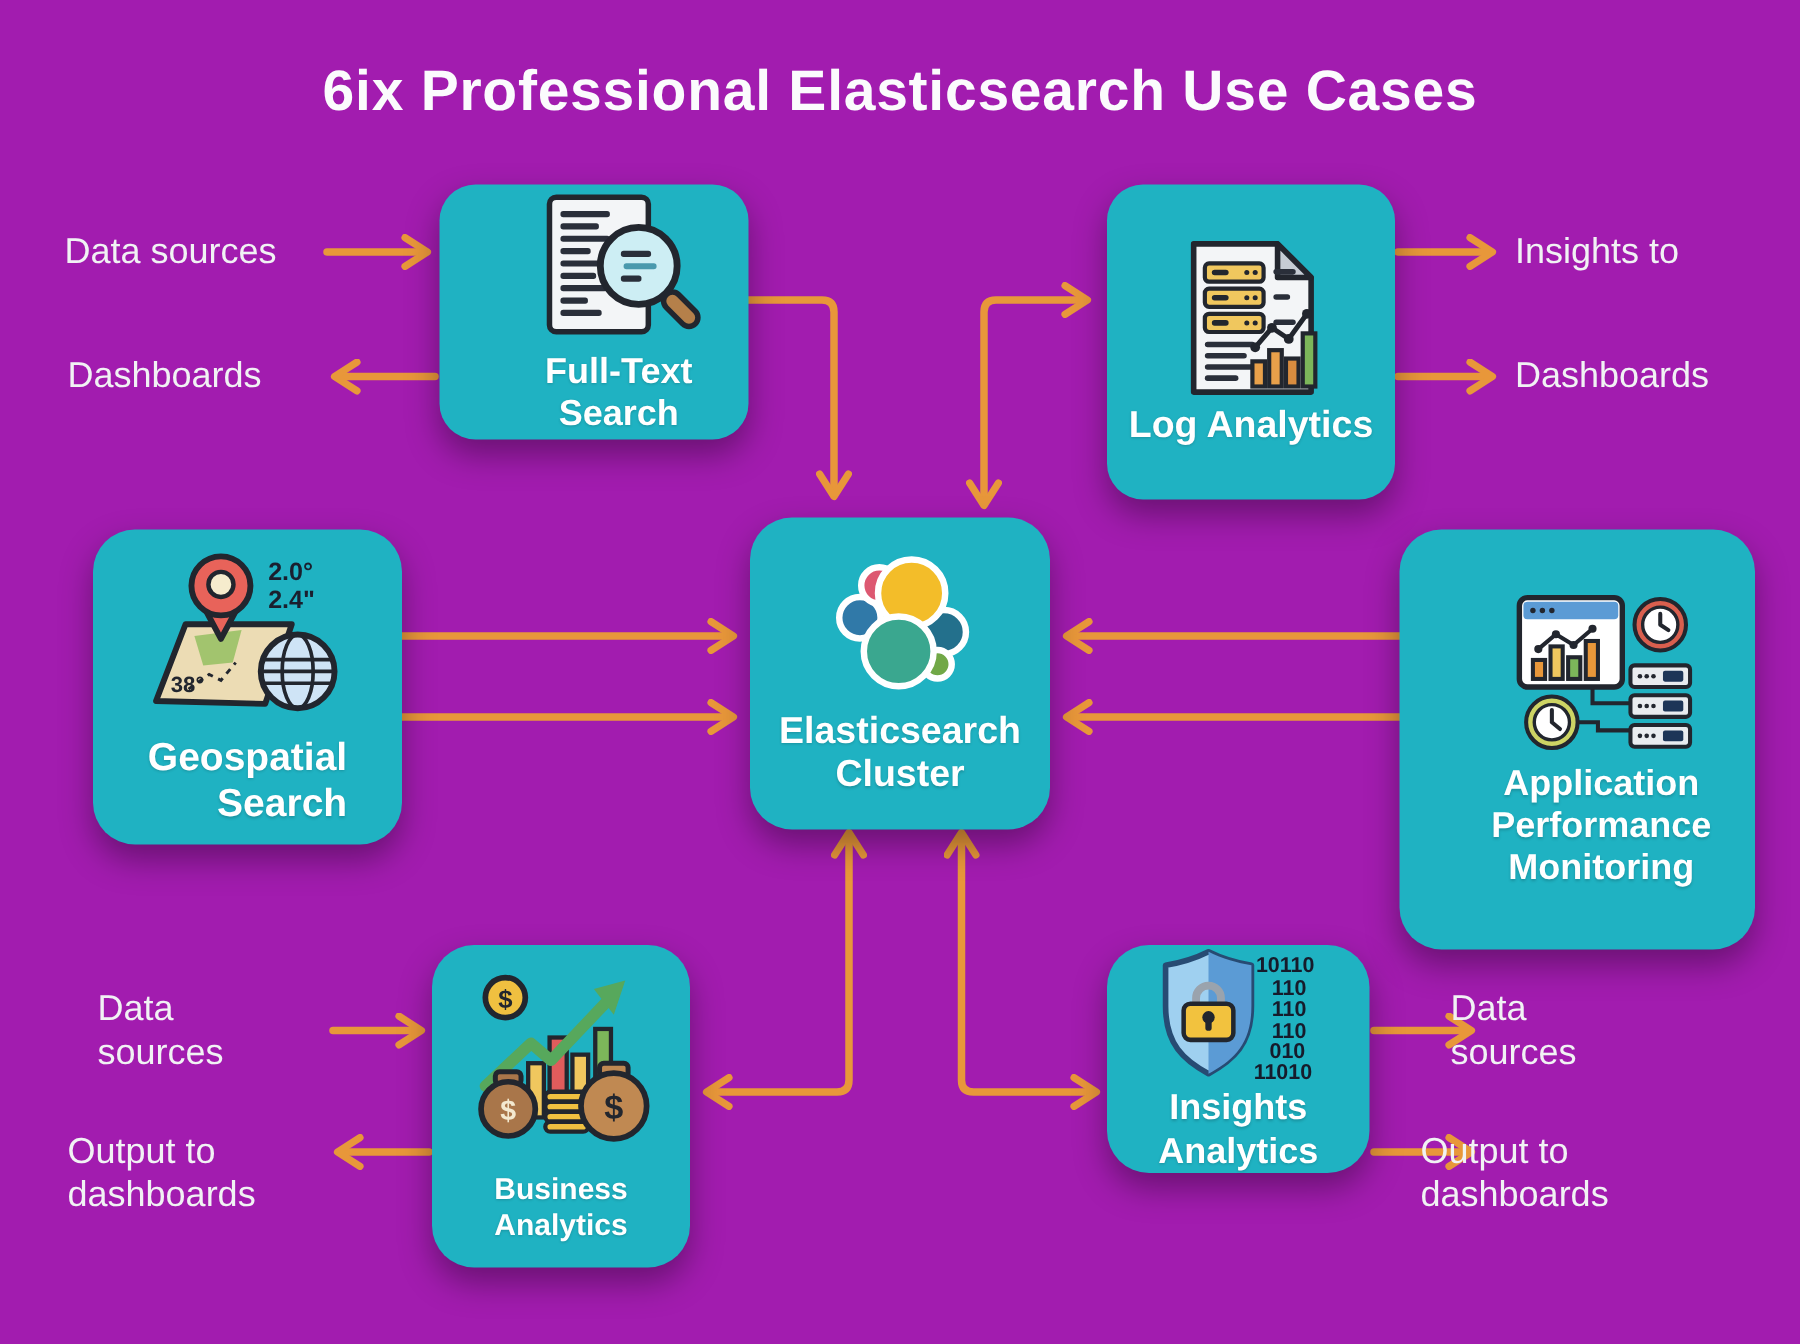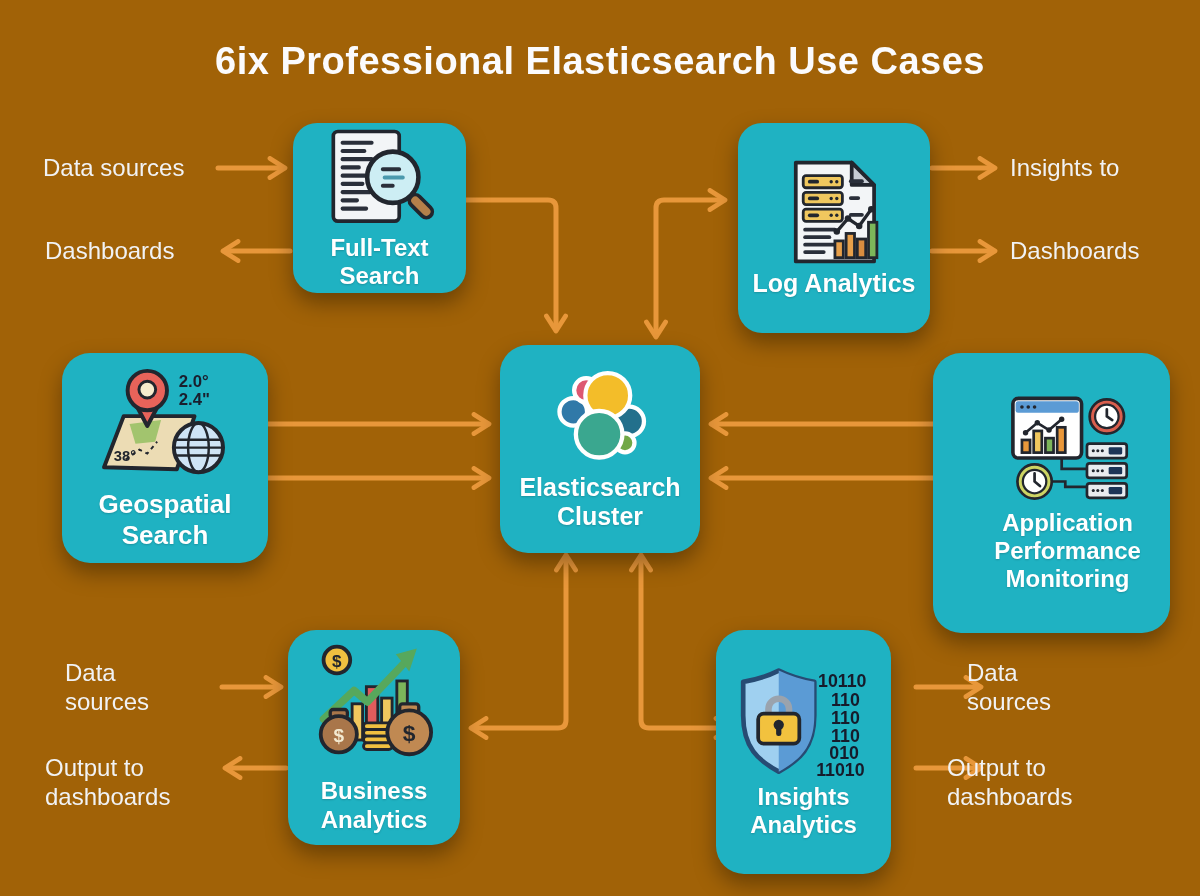--- a/index.html
+++ b/index.html
@@ -1,48 +1,48 @@
 <!DOCTYPE html>
 <html><head>
 <meta charset="utf-8">
 <style>
   html,body{margin:0;padding:0;background:#0d1124;}
   .canvas{
     position:relative;width:1200px;height:896px;overflow:hidden;
-    background:#a16207;
+    background:#a21caf;
     font-family:"Liberation Sans",sans-serif;
   }
   .title{
     position:absolute;left:0;top:40px;width:1200px;margin:0;
     text-align:center;font-size:38px;font-weight:800;letter-spacing:.5px;
     color:#fbfbfd;
   }
   .connectors{position:absolute;left:0;top:0;z-index:1;}
   .node{
     position:absolute;z-index:2;background:#1fb2c2;border-radius:28px;
     display:flex;flex-direction:column;align-items:center;justify-content:center;
     box-shadow:0 10px 22px rgba(0,0,0,.35);
   }
   .node-label{
     color:#ffffff;font-weight:700;text-align:center;line-height:1.18;
     white-space:pre-line;text-shadow:0 1px 2px rgba(0,0,0,.18);
   }
-  .box-fts{left:293px;top:123px;width:173px;height:170px;border-radius:24px;}
+  .box-fts{left:293px;top:123px;width:173px;height:170px;border-radius:24px;padding-left:33px;}
   .box-log{left:738px;top:123px;width:192px;height:210px;border-radius:24px;}
   .box-geo{left:62px;top:353px;width:206px;height:210px;}
   .box-apm{left:933px;top:353px;width:205px;height:280px;padding-left:32px;}
   .box-cluster{left:500px;top:345px;width:200px;height:208px;}
   .box-biz{left:288px;top:630px;width:172px;height:215px;}
-  .box-sec{left:716px;top:630px;width:175px;height:244px;}
+  .box-sec{left:738px;top:630px;width:175px;height:152px;}
   .box-fts .node-label{font-size:24px;}
   .box-log .node-label{font-size:25px;margin-top:2px;}
-  .box-geo .node-label{font-size:26px;margin-top:4px;}
+  .box-geo .node-label{font-size:26px;margin-top:4px;text-align:right;}
   .box-apm .node-label{font-size:24px;margin-top:4px;}
   .box-cluster .node-label{font-size:25px;margin-top:6px;}
-  .box-biz .node-label{font-size:24px;margin-top:18px;}
+  .box-biz .node-label{font-size:20px;margin-top:18px;}
   .box-sec .node-label{font-size:24px;margin-top:2px;}
   .anno{
     position:absolute;z-index:2;color:#f1f2f4;font-size:24px;font-weight:500;
     line-height:1.22;text-align:left;white-space:pre-line;
   }
   .a-ds1{left:43px;top:153px;width:180px;}
   .a-db1{left:45px;top:236px;width:180px;}
   .a-ins{left:976px;top:153px;width:180px;text-align:left;padding-left:34px;width:200px;}
   .a-db2{left:976px;top:236px;width:200px;text-align:left;padding-left:34px;}
   .a-ds2{left:65px;top:658px;width:180px;}

